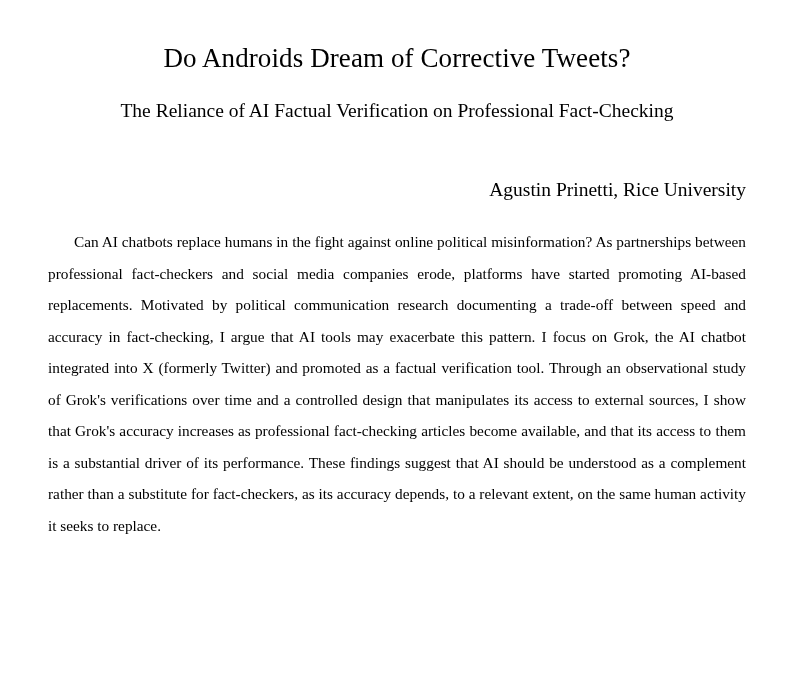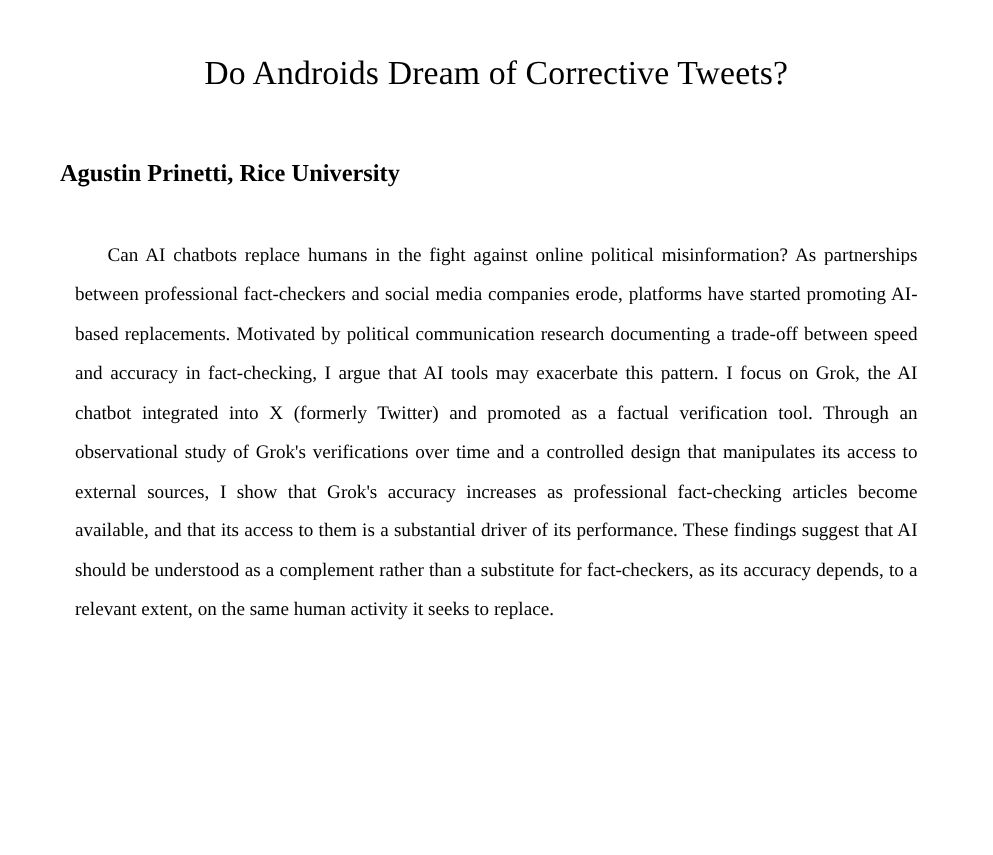--- a/index.html
+++ b/index.html
@@ -35,42 +35,43 @@
     padding-top: 25px;
     font-size: 19.5px;
     font-weight: normal;
     text-align: center;
     line-height: 1.25;
   }
   .authors {
     margin: 0;
     padding-top: 54px;
     font-size: 19.5px;
-    font-weight: bold;
-    text-align: left;
+    font-weight: normal;
+    text-align: right;
     line-height: 1.25;
   }
   .abstract-heading {
     margin: 0;
     padding-top: 56px;
     font-size: 15.5px;
     font-weight: bold;
     text-align: center;
   }
   .abstract-body {
-    margin: 12px;
+    margin: 0;
     padding-top: 24px;
     font-size: 15.3px;
     line-height: 2.06;
     text-align: justify;
     text-justify: inter-word;
     text-indent: 26px;
     hyphens: none;
   }
 </style>
 </head>
 <body>
 
 <div class="page">
   <h1 class="title">Do Androids Dream of Corrective Tweets?</h1>
+  <h2 class="subtitle">The Reliance of AI Factual Verification on Professional Fact-Checking</h2>
   <p class="authors">Agustin Prinetti, Rice University</p>
   <p class="abstract-body">Can AI chatbots replace humans in the fight against online political misinformation? As partnerships between professional fact-checkers and social media companies erode, platforms have started promoting AI-based replacements. Motivated by political communication research documenting a trade-off between speed and accuracy in fact-checking, I argue that AI tools may exacerbate this pattern. I focus on Grok, the AI chatbot integrated into X (formerly Twitter) and promoted as a factual verification tool. Through an observational study of Grok's verifications over time and a controlled design that manipulates its access to external sources, I show that Grok's accuracy increases as professional fact-checking articles become available, and that its access to them is a substantial driver of its performance. These findings suggest that AI should be understood as a complement rather than a substitute for fact-checkers, as its accuracy depends, to a relevant extent, on the same human activity it seeks to replace.</p>
 </div>
 
 </body></html>

